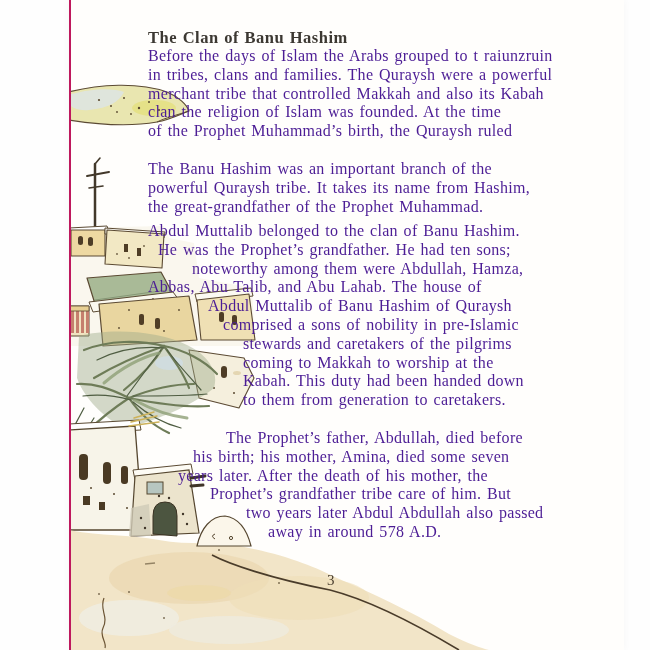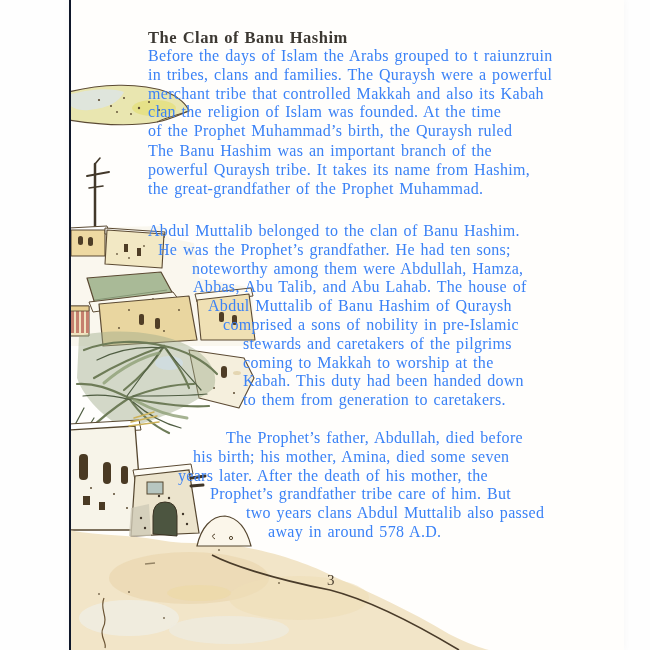--- a/index.html
+++ b/index.html
@@ -1,31 +1,31 @@
 <!DOCTYPE html>
 <html><head>
 <meta charset="utf-8">
 <style>
   html,body{margin:0;padding:0;background:#ffffff;}
   #stage{position:relative;width:650px;height:650px;background:#fefefe;overflow:hidden;
          font-family:"Liberation Serif", serif;}
   #book-page{position:absolute;left:69px;top:0;width:553px;height:650px;background:#fffefc;
-             border-left:2px solid #0f172a;box-shadow:0 0 8px rgba(0,0,0,0.04);overflow:hidden;}
+             border-left:2px solid #be185d;box-shadow:0 0 8px rgba(0,0,0,0.04);overflow:hidden;}
   #art{position:absolute;left:-2px;top:78px;width:583px;height:572px;z-index:1;}
-  .textblock{position:absolute;z-index:2;color:#3b82f6;font-size:16px;}
+  .textblock{position:absolute;z-index:2;color:#4c1d95;font-size:16px;}
   .line{height:18.8px;line-height:18.8px;white-space:nowrap;letter-spacing:0.3px;word-spacing:1.4px;}
   #heading{left:77px;top:28px;font-weight:bold;font-size:16.5px;color:#3c3832;letter-spacing:0.5px;word-spacing:1px;}
   #p1{left:77px;top:47px;}
-  #p2{left:77px;top:142px;}
+  #p2{left:77px;top:160px;}
   #p3{left:77px;top:222px;}
   #p4{left:77px;top:429px;}
   #p3 .line:nth-child(1){margin-left:0px}
   #p3 .line:nth-child(2){margin-left:10px}
   #p3 .line:nth-child(3){margin-left:44px}
-  #p3 .line:nth-child(4){margin-left:45px}
+  #p3 .line:nth-child(4){}
   #p3 .line:nth-child(5){margin-left:60px}
   #p3 .line:nth-child(6){margin-left:75px}
   #p3 .line:nth-child(7){margin-left:95px}
   #p3 .line:nth-child(8){margin-left:95px}
   #p3 .line:nth-child(9){margin-left:95px}
   #p3 .line:nth-child(10){margin-left:95px}
   #p3 .line:nth-child(11){margin-left:95px}
   #p4 .line:nth-child(1){margin-left:78px}
   #p4 .line:nth-child(2){margin-left:45px}
   #p4 .line:nth-child(3){margin-left:30px}
@@ -232,19 +232,19 @@
         <div class="line">stewards and caretakers of the pilgrims</div>
         <div class="line">coming to Makkah to worship at the</div>
         <div class="line">Kabah. This duty had been handed down</div>
         <div class="line">to them from generation to caretakers.</div>
       </div>
     <div id="p4" class="textblock">
         <div class="line">The Prophet’s father, Abdullah, died before</div>
         <div class="line">his birth; his mother, Amina, died some seven</div>
         <div class="line">years later. After the death of his mother, the</div>
         <div class="line">Prophet’s grandfather tribe care of him. But</div>
-        <div class="line">two years clans Abdul Muttalib also passed</div>
+        <div class="line">two years later Abdul Abdullah also passed</div>
         <div class="line">away in around 578 A.D.</div>
       </div>
 
     <div id="page-number" class="textblock">3</div>
   </div>
 </div>
 
 </body></html>

